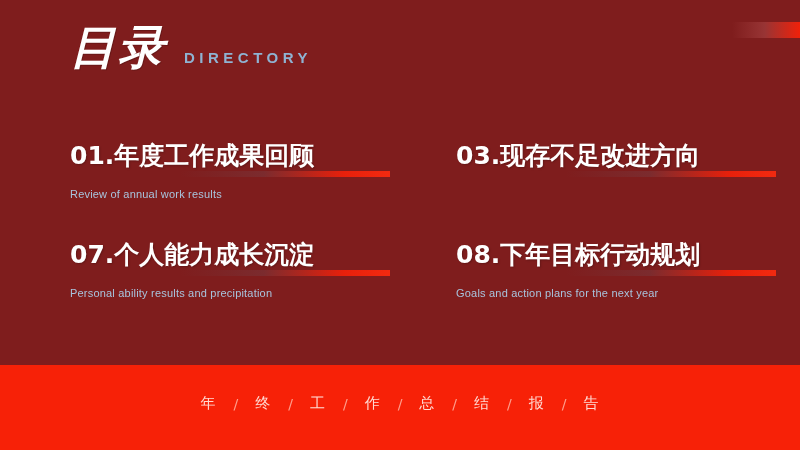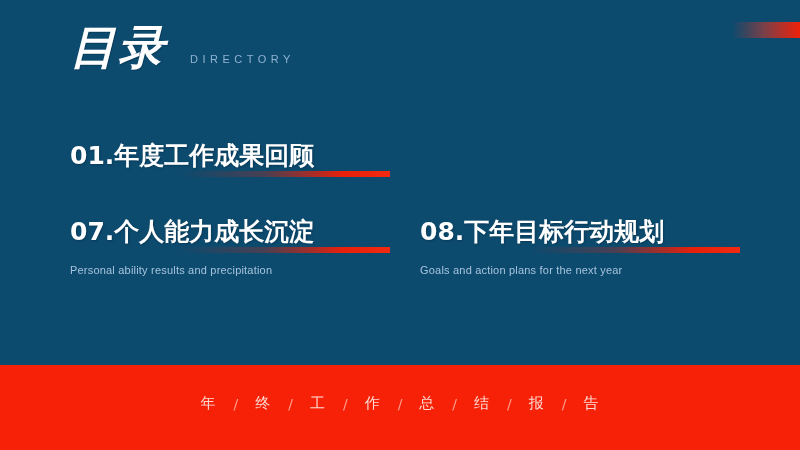--- a/index.html
+++ b/index.html
@@ -10,21 +10,21 @@
     width: 800px;
     height: 450px;
     overflow: hidden;
     font-family: "Liberation Sans", "DejaVu Sans", sans-serif;
   }
 
   #slide {
     position: relative;
     width: 800px;
     height: 450px;
-    background: #0c4a6e;
+    background: #7f1d1d;
     overflow: hidden;
   }
 
   
   #accent-bar {
     position: absolute;
     top: 22px;
     right: 0;
     width: 68px;
     height: 16px;
@@ -46,38 +46,39 @@
     font-size: 46px;
     font-weight: 700;
     font-style: italic;
     color: #ffffff;
     letter-spacing: 2px;
     line-height: 1;
     font-family: "DejaVu Sans", "Liberation Sans", sans-serif;
     text-shadow: 1px 1px 0 rgba(0,0,0,0.18);
   }
   #header-en {
-    font-size: 11px;
-    font-weight: 400;
+    font-size: 15px;
+    font-weight: 700;
     color: #8fb3d2;
     letter-spacing: 4.5px;
-    margin-left: 24px;
+    margin-left: 18px;
     padding-bottom: 5px;
     line-height: 1;
   }
 
   
   #menu {
     position: absolute;
     left: 70px;
     top: 138px;
     width: 680px;
     display: grid;
     grid-template-columns: 350px 330px;
     grid-row-gap: 32px;
+    gap: 36px;
   }
 
   .menu-item {
     position: relative;
   }
   .menu-title-wrap {
     position: relative;
     display: block;
     height: 44px;
   }
@@ -158,23 +159,28 @@
     <div id="header-en">DIRECTORY</div>
   </div>
 
   <div id="menu">
 
     <div class="menu-item">
       <div class="menu-title-wrap">
         <span class="menu-title">01.年度工作成果回顾</span>
         <span class="menu-underline"></span>
       </div>
-    </div>
-
-    <div class="menu-item">
+      <div class="menu-subtitle">Review of annual work results</div>
+    </div>
+
+    <div class="menu-item">
+      <div class="menu-title-wrap">
+        <span class="menu-title">03.现存不足改进方向</span>
+        <span class="menu-underline"></span>
+      </div>
     </div>
 
     <div class="menu-item">
       <div class="menu-title-wrap">
         <span class="menu-title">07.个人能力成长沉淀</span>
         <span class="menu-underline"></span>
       </div>
       <div class="menu-subtitle">Personal ability results and precipitation</div>
     </div>
 

